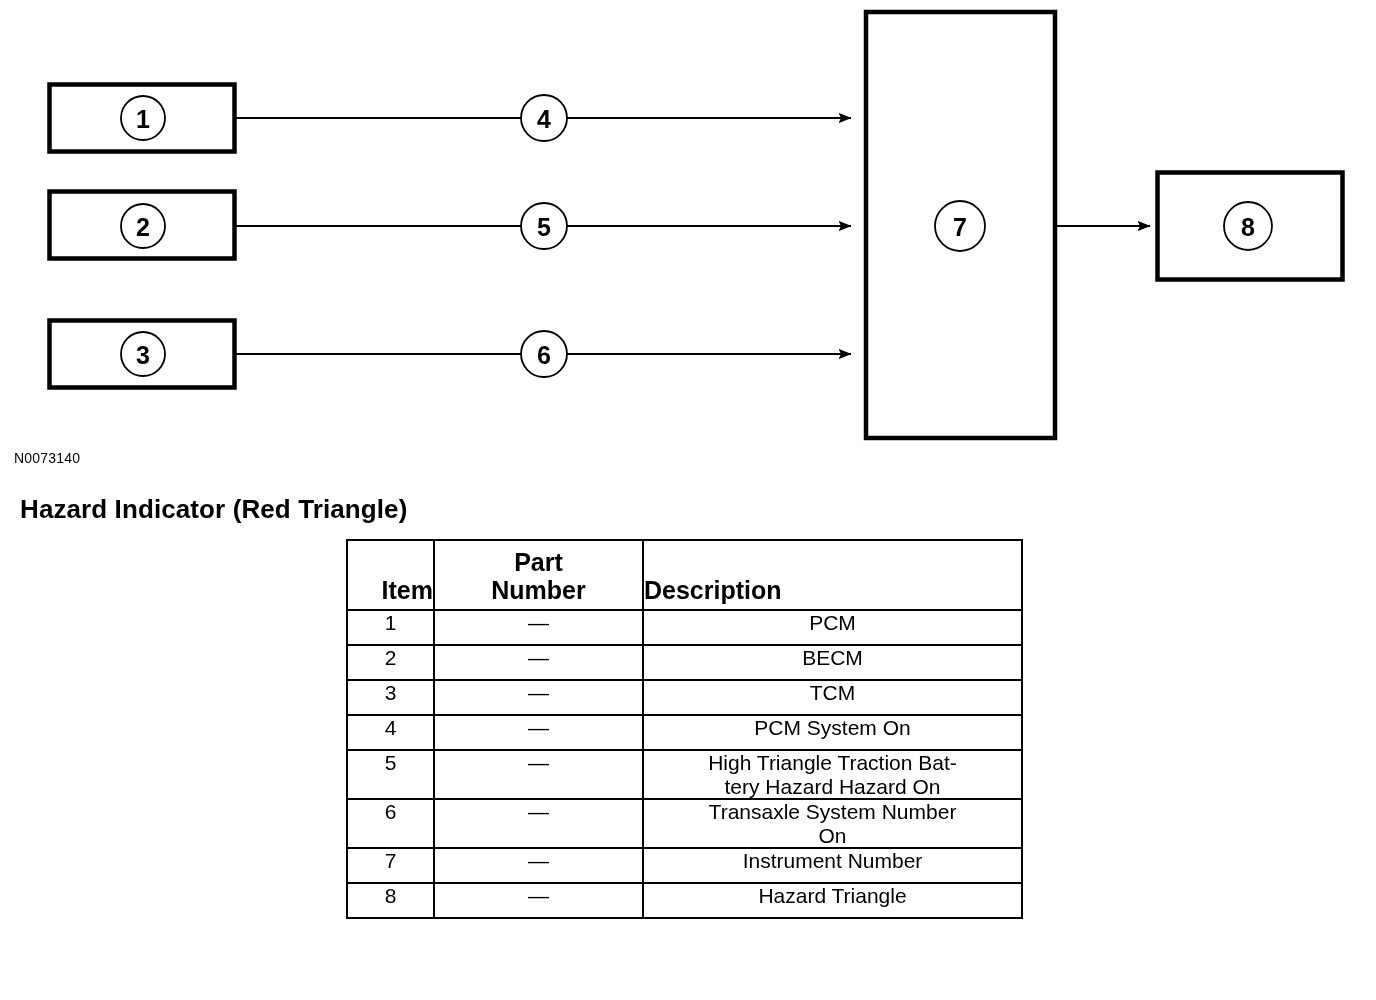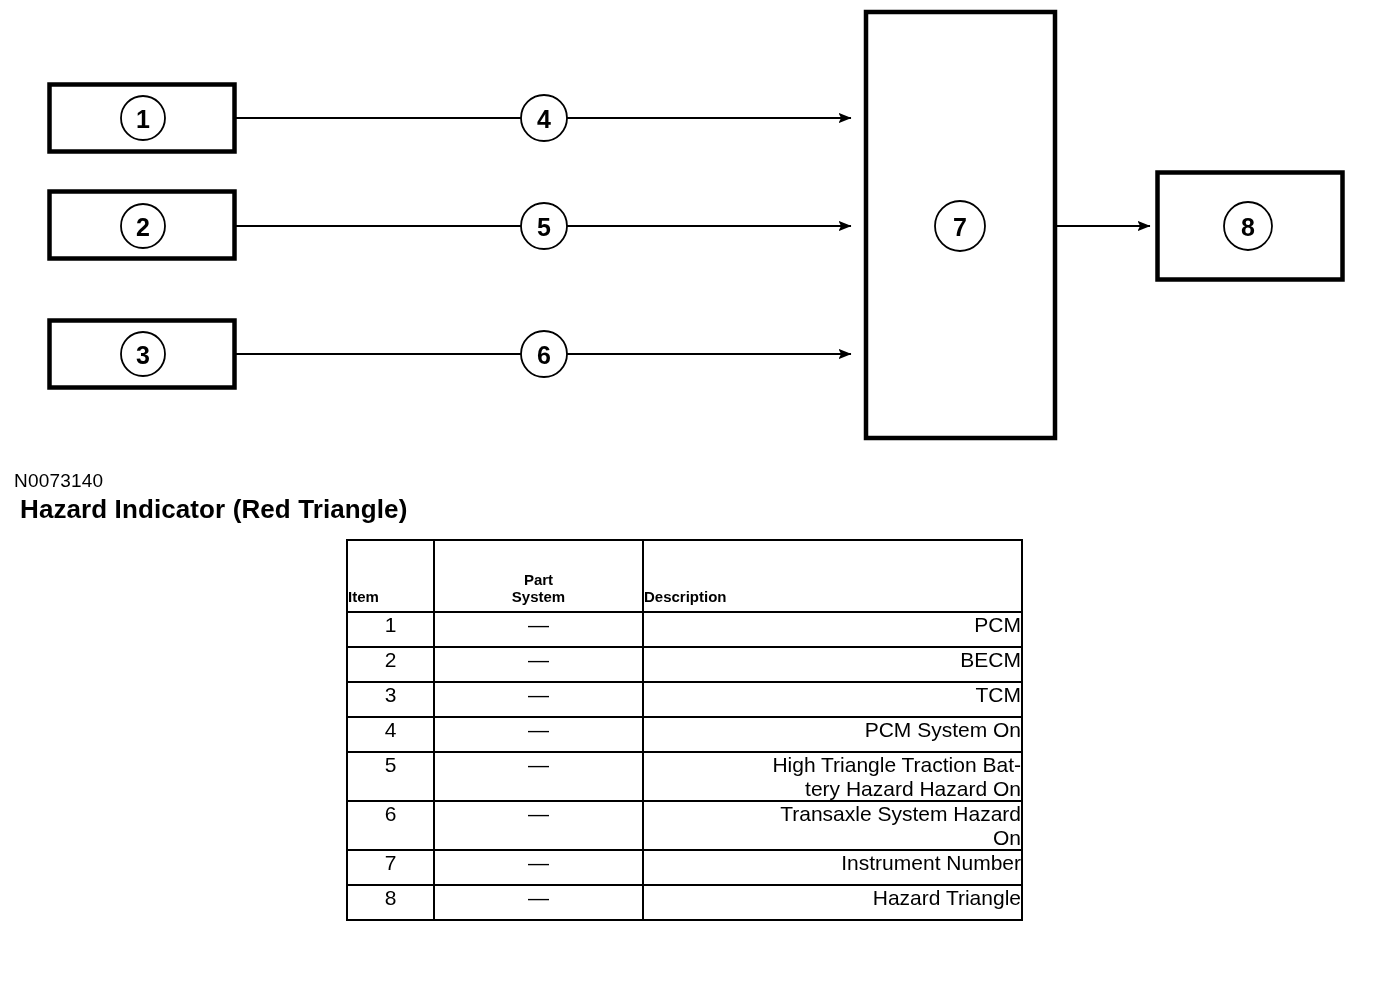--- a/index.html
+++ b/index.html
@@ -36,25 +36,24 @@
     text-anchor: middle;
     dominant-baseline: central;
     fill: #000000;
   }
 
   
   #figure-code {
     position: absolute;
     left: 14px;
     top: 450px;
-    font-size: 19px;
+    font-size: 14px;
     font-weight: 400;
     letter-spacing: 0.2px;
     white-space: nowrap;
-    margin-top: 20px;
   }
 
   
   #section-heading {
     position: absolute;
     left: 20px;
     top: 494px;
     font-size: 26px;
     font-weight: 700;
     letter-spacing: 0.1px;
@@ -82,31 +81,31 @@
     font-size: 21px;
     font-weight: 400;
     line-height: 1.12;
     color: #000000;
   }
   table.parts-table thead th {
     font-weight: 700;
     vertical-align: bottom;
     padding-bottom: 5px;
     padding-top: 7px;
-    height: 72px;
+    height: 58px;
     box-sizing: border-box;
-    font-size: 15px;
-  }
-  th.col-item   { width: 87px;  text-align: left; margin-top: 48px; }
+    font-size: 25px;
+  }
+  th.col-item   { width: 87px;  text-align: right; margin-top: 48px; }
   th.col-part   { width: 209px; text-align: center; }
   th.col-desc   { width: 379px; text-align: left; padding-left: 9px; margin-left: 45px; }
 
   td.cell-item  { text-align: center; padding-top: 5px; padding-bottom: 5px; height: 35px; box-sizing: border-box; }
   td.cell-part  { text-align: center; padding-top: 5px; padding-bottom: 5px; }
-  td.cell-desc  { text-align: right;   padding-left: 9px; padding-top: 5px; padding-bottom: 5px; margin-left: 20px; }
+  td.cell-desc  { text-align: center;   padding-left: 9px; padding-top: 5px; padding-bottom: 5px; margin-left: 20px; }
 
   .part-dash { font-size: 21px; letter-spacing: 0; }
   .desc-line { display: block; white-space: pre; }
 </style>
 </head>
 <body>
 
 <div id="diagram-area">
   <svg id="diagram-svg" width="1376" height="450" viewBox="0 0 1376 450">
     <defs>
@@ -172,21 +171,21 @@
 
 <div id="section-heading">Hazard Indicator (Red Triangle)</div>
 
 <div id="parts-table-wrap">
   <table class="parts-table">
     <thead>
       <tr>
         <th class="col-item">Item</th>
         <th class="col-part">
           <span class="desc-line">Part</span>
-          <span class="desc-line">System</span>
+          <span class="desc-line">Number</span>
         </th>
         <th class="col-desc">Description</th>
       </tr>
     </thead>
     <tbody>
 
       <tr>
         <td class="cell-item">1</td>
         <td class="cell-part">
           <span class="part-dash">—</span>
@@ -236,21 +235,21 @@
           <span class="desc-line">tery Hazard Hazard On</span>
         </td>
       </tr>
 
       <tr>
         <td class="cell-item">6</td>
         <td class="cell-part">
           <span class="part-dash">—</span>
         </td>
         <td class="cell-desc">
-          <span class="desc-line">Transaxle System Hazard</span>
+          <span class="desc-line">Transaxle System Number</span>
           <span class="desc-line">On</span>
         </td>
       </tr>
 
       <tr>
         <td class="cell-item">7</td>
         <td class="cell-part">
           <span class="part-dash">—</span>
         </td>
         <td class="cell-desc">

